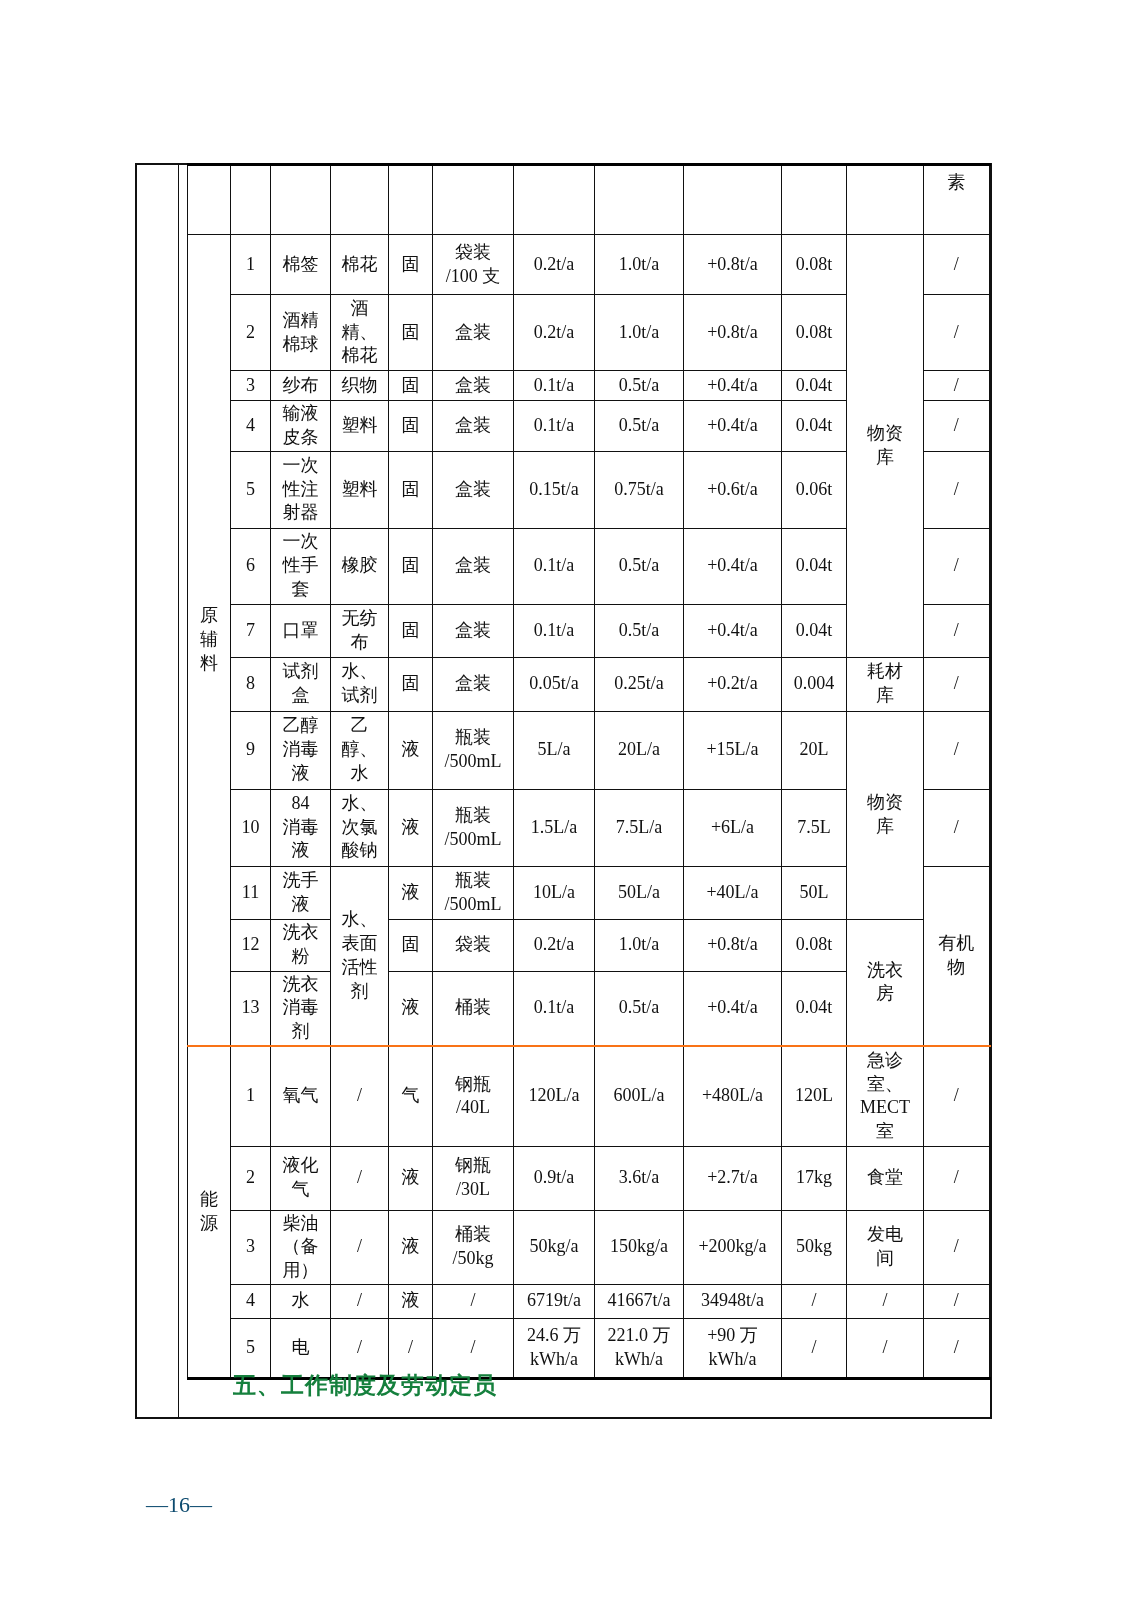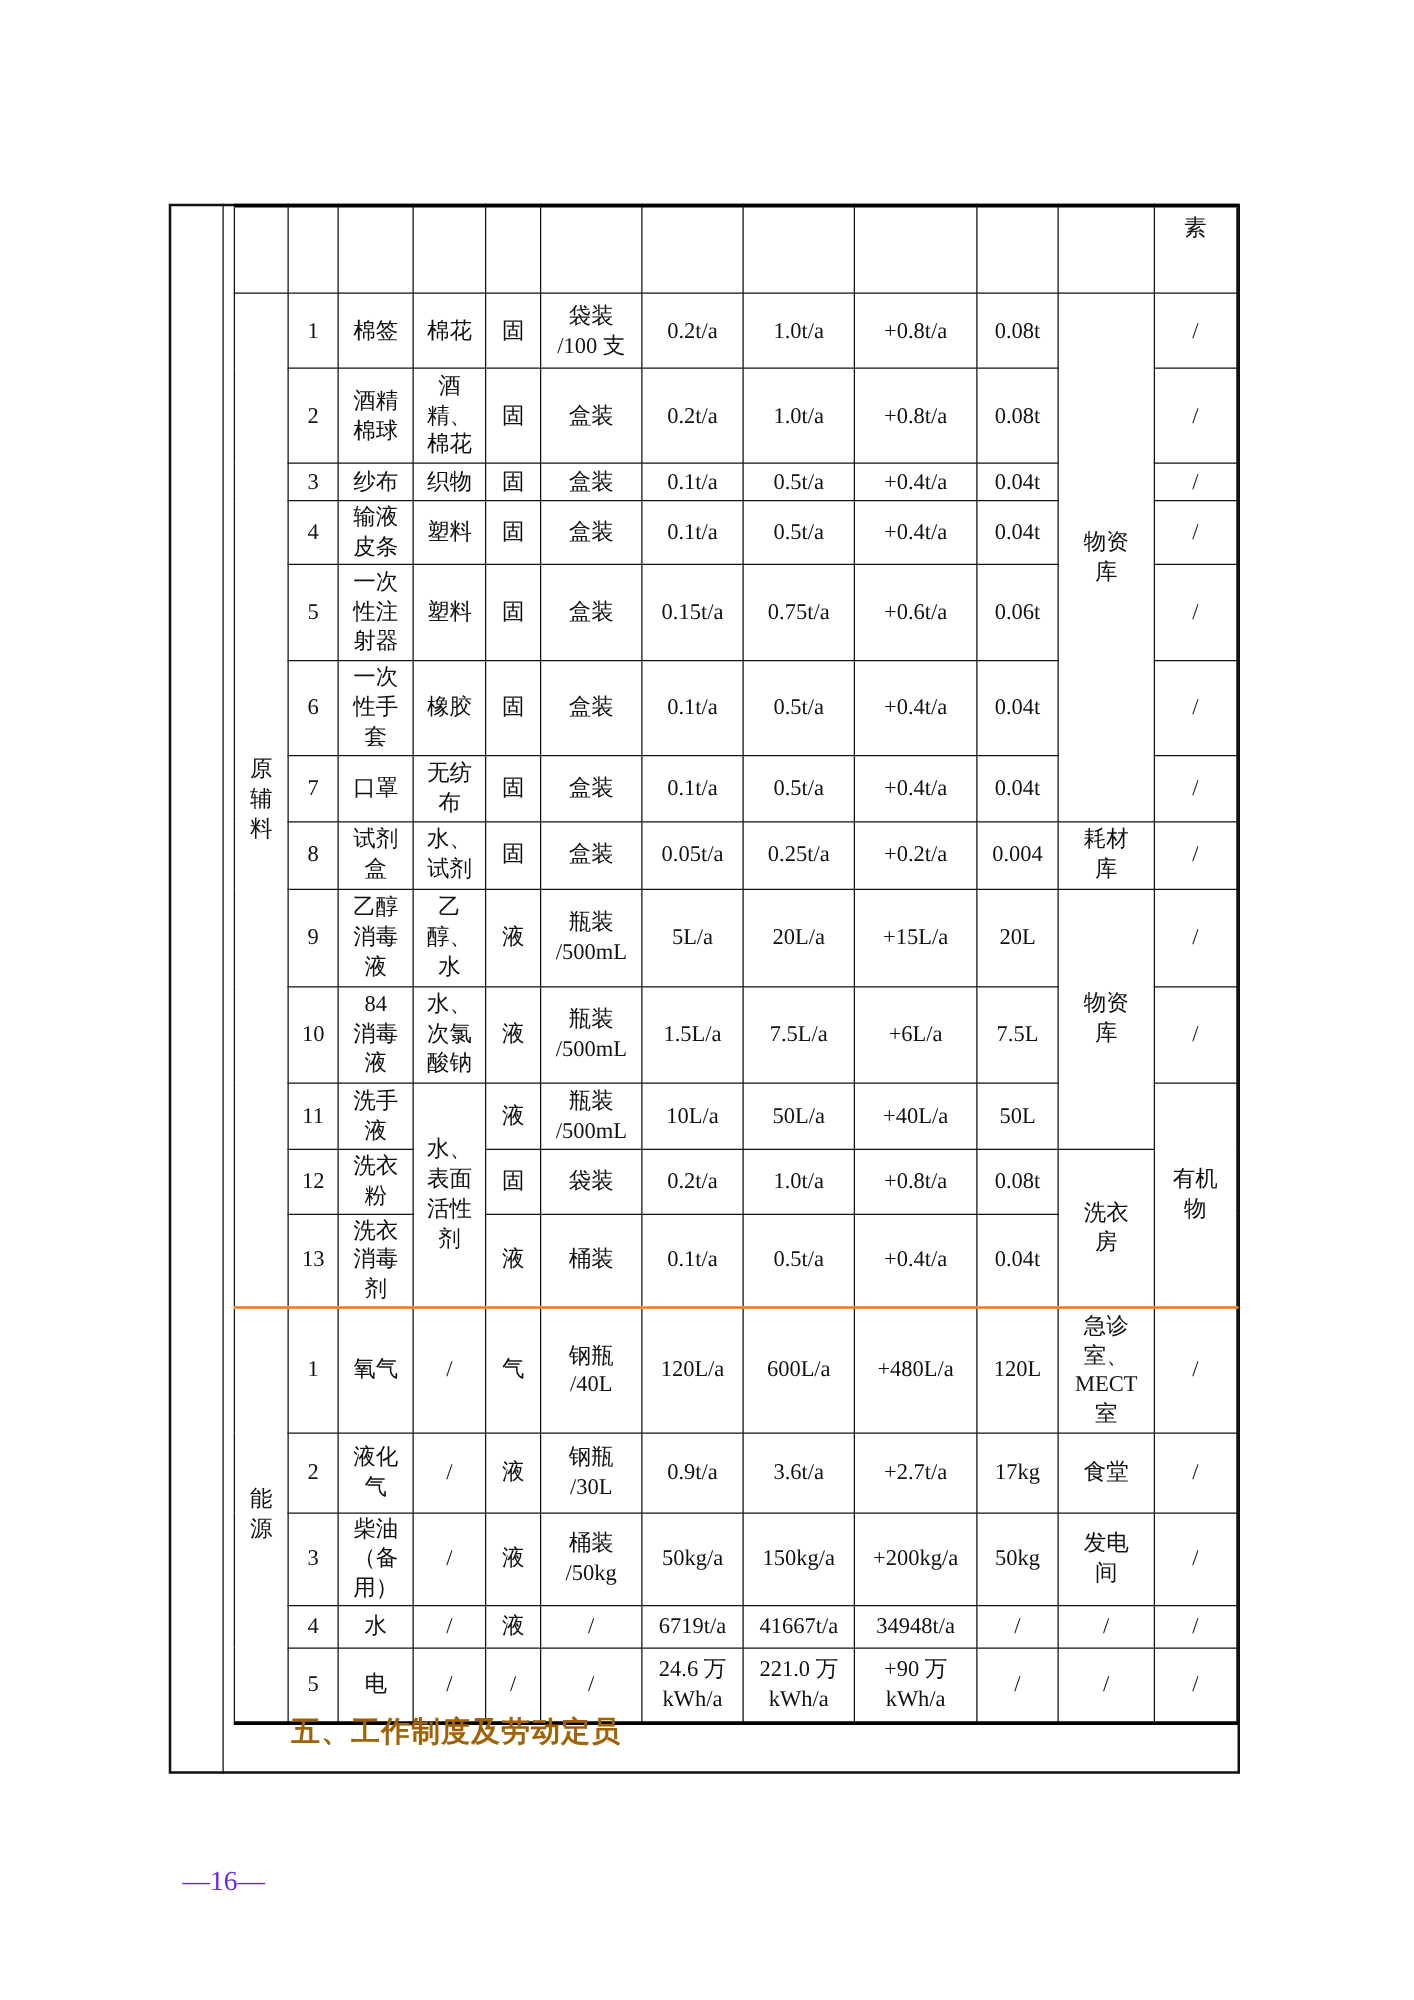--- a/index.html
+++ b/index.html
@@ -11,22 +11,22 @@
   #main-table{position:absolute;left:187px;top:163px;width:802px;
         border-collapse:collapse;table-layout:fixed;
         border-top:3px solid #000;border-bottom:3px solid #000;
         border-left:1px solid #111;border-right:2px solid #111;}
   #main-table td{border:1px solid #111;text-align:center;vertical-align:middle;
         white-space:pre-line;font-size:18px;line-height:1.32;padding:1px 2px;overflow:hidden;color:#111;}
   #main-table tr.header-row td{vertical-align:top;padding-top:5px;}
   #main-table tr.section-start td{border-top:2px solid #f97316;}
   #main-table td.group-cell{font-size:18px;letter-spacing:0;}
   #section-heading{position:absolute;left:233px;top:1370px;font-weight:bold;
-        font-size:23px;color:#a16207;letter-spacing:1px;}
-  #page-number{position:absolute;left:146px;top:1492px;font-size:22px;color:#6d28d9;}
+        font-size:23px;color:#15803d;letter-spacing:1px;}
+  #page-number{position:absolute;left:146px;top:1492px;font-size:22px;color:#0c4a6e;}
 </style>
 </head>
 <body>
 
 <div id="page">
   <div id="form-border"></div>
   <div id="form-left-divider"></div>
 
   <table id="main-table">
     <colgroup id="cols">

